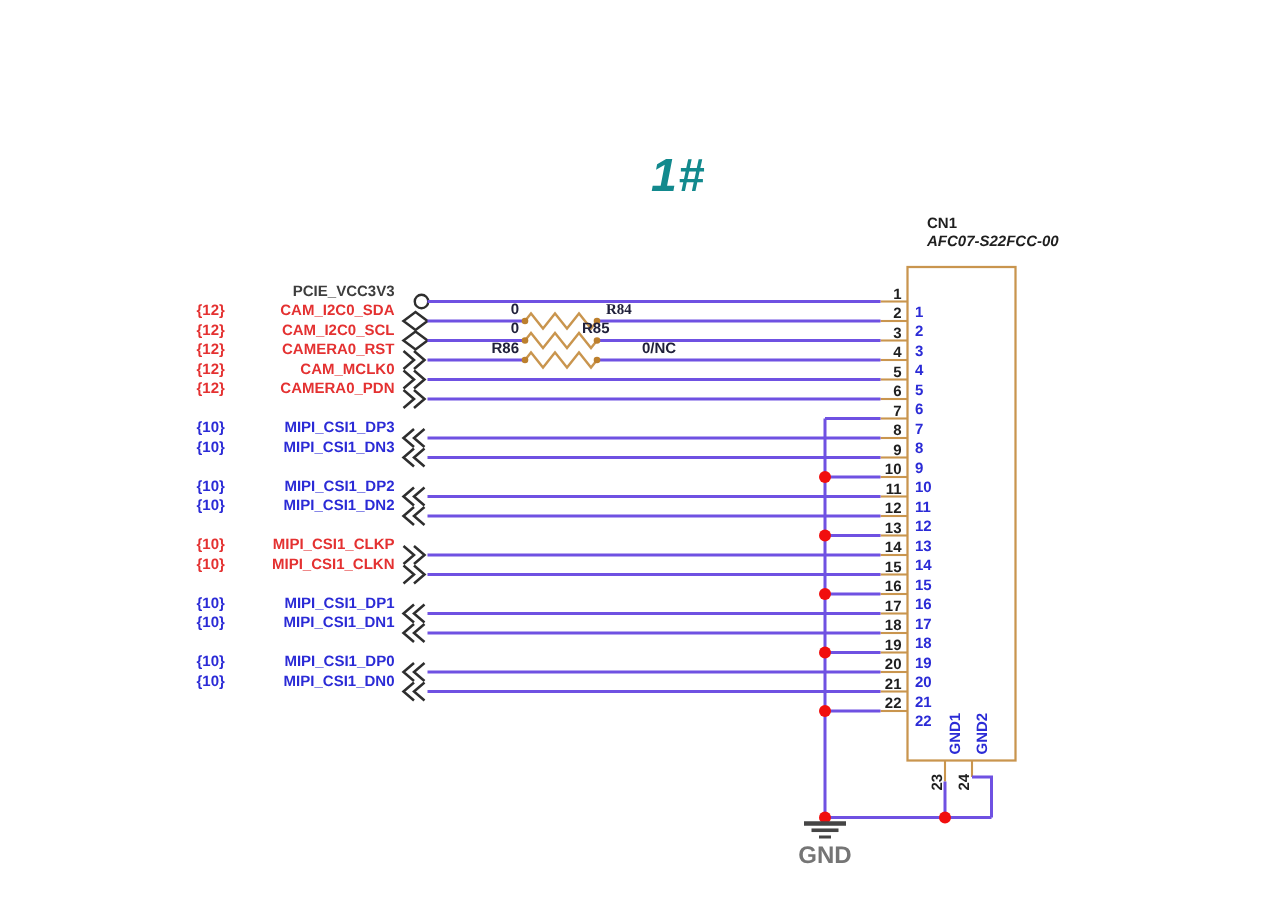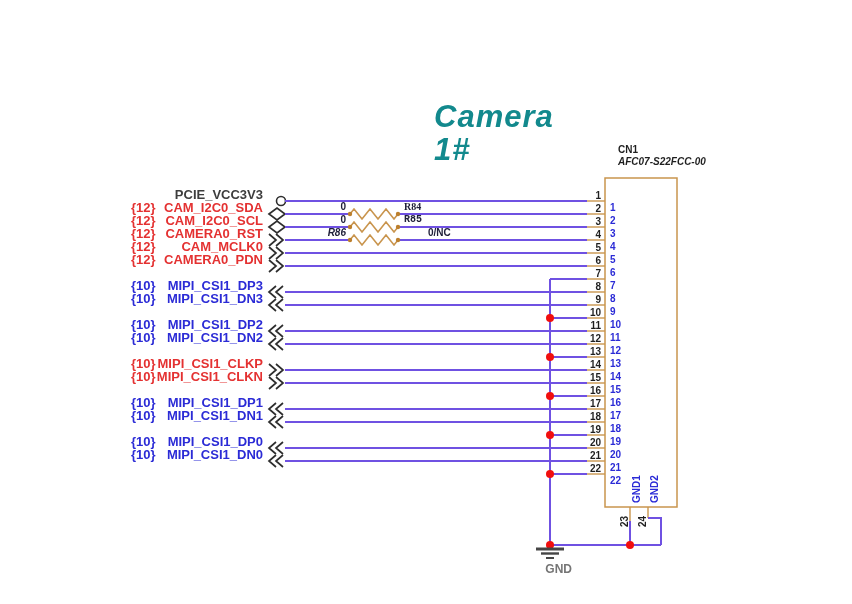--- a/index.html
+++ b/index.html
@@ -3,29 +3,29 @@
 <meta charset="utf-8">
 <style>
   html,body{margin:0;padding:0;background:#ffffff;}
   #canvas{
     position:relative;width:852px;height:604px;background:#ffffff;overflow:hidden;
     font-family:"Liberation Sans",sans-serif;
   }
   #wiring{position:absolute;left:0;top:0;}
   .lbl{position:absolute;font-size:10px;font-weight:bold;line-height:12px;white-space:nowrap;}
   .sigrow{position:absolute;left:131px;width:132px;display:flex;justify-content:space-between;
-          font-size:13px;font-weight:bold;line-height:12px;white-space:nowrap;}
+          font-size:10px;font-weight:bold;line-height:12px;white-space:nowrap;}
   .sigrow .name{text-align:right;}
   #title-block{position:absolute;left:434px;top:100px;font-weight:bold;font-style:italic;
                font-size:31px;line-height:33px;letter-spacing:1px;}
   #conn-ref,#conn-part{position:absolute;left:606px;font-size:10px;font-weight:bold;color:#1f1f1f;white-space:nowrap;margin-left:12px;}
   #conn-ref{top:144px;}
   #conn-part{top:156px;font-style:italic;}
-  #gnd-label{position:absolute;left:528px;top:562px;width:44px;text-align:right;
-             font-size:12px;font-weight:bold;}
+  #gnd-label{position:absolute;left:528px;top:562px;width:44px;text-align:center;
+             font-size:16px;font-weight:bold;}
 </style>
 </head>
 <body>
 
 <div id="canvas">
 
   <svg id="wiring" width="852" height="604">
       <rect x="605" y="178" width="72" height="329" fill="none" stroke="#C9954E" stroke-width="1.5"></rect>
       <line x1="587" y1="201" x2="605" y2="201" stroke="#C9954E" stroke-width="1.4"></line>
       <text x="601" y="199" fill="#1F1F1F" font-size="10" font-weight="bold" font-family="&quot;Liberation Sans&quot;,sans-serif" text-anchor="end">1</text>
@@ -172,47 +172,46 @@
       <text x="628" y="527" fill="#1F1F1F" font-size="10" font-weight="bold" font-family="&quot;Liberation Sans&quot;,sans-serif" text-anchor="start" transform="rotate(-90 628 527)">23</text>
       <text x="646" y="527" fill="#1F1F1F" font-size="10" font-weight="bold" font-family="&quot;Liberation Sans&quot;,sans-serif" text-anchor="start" transform="rotate(-90 646 527)">24</text>
       <text x="640" y="503" fill="#2B2BD6" font-size="10" font-weight="bold" font-family="&quot;Liberation Sans&quot;,sans-serif" text-anchor="start" transform="rotate(-90 640 503)">GND1</text>
       <text x="658" y="503" fill="#2B2BD6" font-size="10" font-weight="bold" font-family="&quot;Liberation Sans&quot;,sans-serif" text-anchor="start" transform="rotate(-90 658 503)">GND2</text>
       <line x1="536" y1="549" x2="564" y2="549" stroke="#454545" stroke-width="3"></line>
       <line x1="541" y1="553.5" x2="559" y2="553.5" stroke="#454545" stroke-width="2.4"></line>
       <line x1="546" y1="558" x2="554" y2="558" stroke="#454545" stroke-width="2"></line>
     </svg>
 
   <div id="title-block" style="color: rgb(18, 137, 141);">
-    <div>Camera</div>
     <div>1#</div>
   </div>
 
   <div id="conn-ref">CN1</div>
   <div id="conn-part">AFC07-S22FCC-00</div>
 
   <div id="gnd-label" style="color: rgb(117, 117, 117);">GND</div>
 
   <div id="labels">
       <div class="sigrow" style="left: 131px; top: 189px; color: rgb(61, 61, 61);">
         <span></span>
         <span class="name">PCIE_VCC3V3</span>
       </div>
       <div class="lbl" style="left: 300px; top: 201px; width: 46px; text-align: right; color: rgb(32, 32, 58);">0</div>
       <div class="lbl" style="left: 404px; top: 201px; color: rgb(32, 32, 58); font-family: Liberation Serif, serif;">R84</div>
       <div class="sigrow" style="left: 131px; top: 202px; color: rgb(228, 49, 49);">
         <span>{12}</span>
         <span class="name">CAM_I2C0_SDA</span>
       </div>
       <div class="lbl" style="left: 300px; top: 214px; width: 46px; text-align: right; color: rgb(32, 32, 58);">0</div>
-      <div class="lbl" style="left: 404px; top: 214px; color: rgb(32, 32, 58); font-family: Liberation Mono, monospace;">R85</div>
+      <div class="lbl" style="left: 388px; top: 214px; color: rgb(32, 32, 58);">R85</div>
       <div class="sigrow" style="left: 131px; top: 215px; color: rgb(228, 49, 49);">
         <span>{12}</span>
         <span class="name">CAM_I2C0_SCL</span>
       </div>
-      <div class="lbl" style="left: 300px; top: 227px; width: 46px; text-align: right; color: rgb(32, 32, 58); font-style: italic;">R86</div>
+      <div class="lbl" style="left: 300px; top: 227px; width: 46px; text-align: right; color: rgb(32, 32, 58);">R86</div>
       <div class="lbl" style="left: 404px; top: 227px; color: rgb(32, 32, 58); padding-left: 24px;">0/NC</div>
       <div class="sigrow" style="left: 131px; top: 228px; color: rgb(228, 49, 49);">
         <span>{12}</span>
         <span class="name">CAMERA0_RST</span>
       </div>
       <div class="sigrow" style="left: 131px; top: 241px; color: rgb(228, 49, 49);">
         <span>{12}</span>
         <span class="name">CAM_MCLK0</span>
       </div>
       <div class="sigrow" style="left: 131px; top: 254px; color: rgb(228, 49, 49);">

